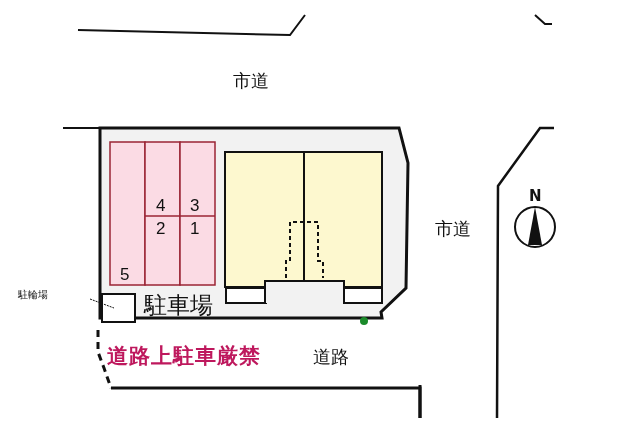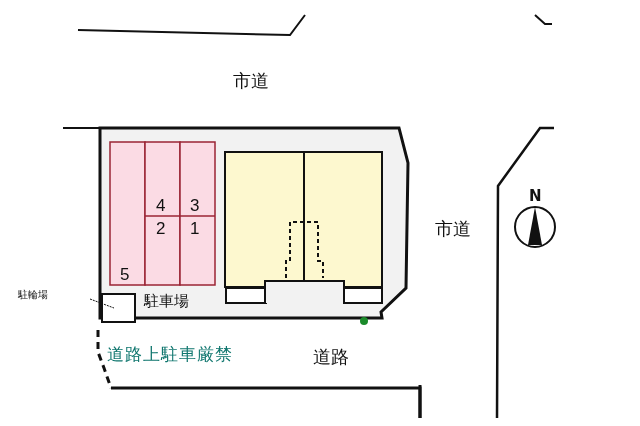--- a/index.html
+++ b/index.html
@@ -2,22 +2,22 @@
 <html><head>
 <meta charset="utf-8">
 <style>
   html, body { margin:0; padding:0; background:#ffffff; }
   body { width:640px; height:426px; overflow:hidden; position:relative;
          font-family:"DejaVu Sans", "Liberation Sans", sans-serif; }
   #map { position:absolute; left:0; top:0; width:640px; height:327px; }
   .lbl { position:absolute; color:#111; white-space:nowrap; line-height:1; }
   .road-lbl { font-size:18px; }
   .num { position:absolute; font-size:17px; color:#111; line-height:1; font-family:"Liberation Sans", sans-serif; }
-  .warn { color:#0f766e; font-size:17px; letter-spacing:1px; }
-  .area { font-size:15px; }
+  .warn { color:#be185d; font-size:21px; letter-spacing:1px;font-weight:bold; }
+  .area { font-size:23px; }
   .small { font-size:10px; }
 </style>
 </head>
 <body>
 
 <div id="map">
   <svg width="640" height="426" viewBox="0 0 640 426" xmlns="http://www.w3.org/2000/svg">
 
     <polyline points="78,30 290,35 305,15" fill="none" stroke="#111" stroke-width="2"></polyline>
     <polyline points="535,15 545,24 552,24" fill="none" stroke="#111" stroke-width="2"></polyline>

